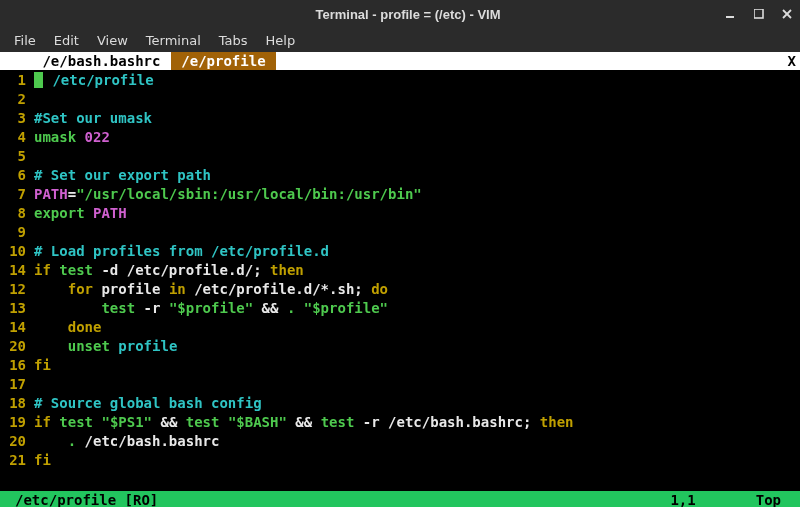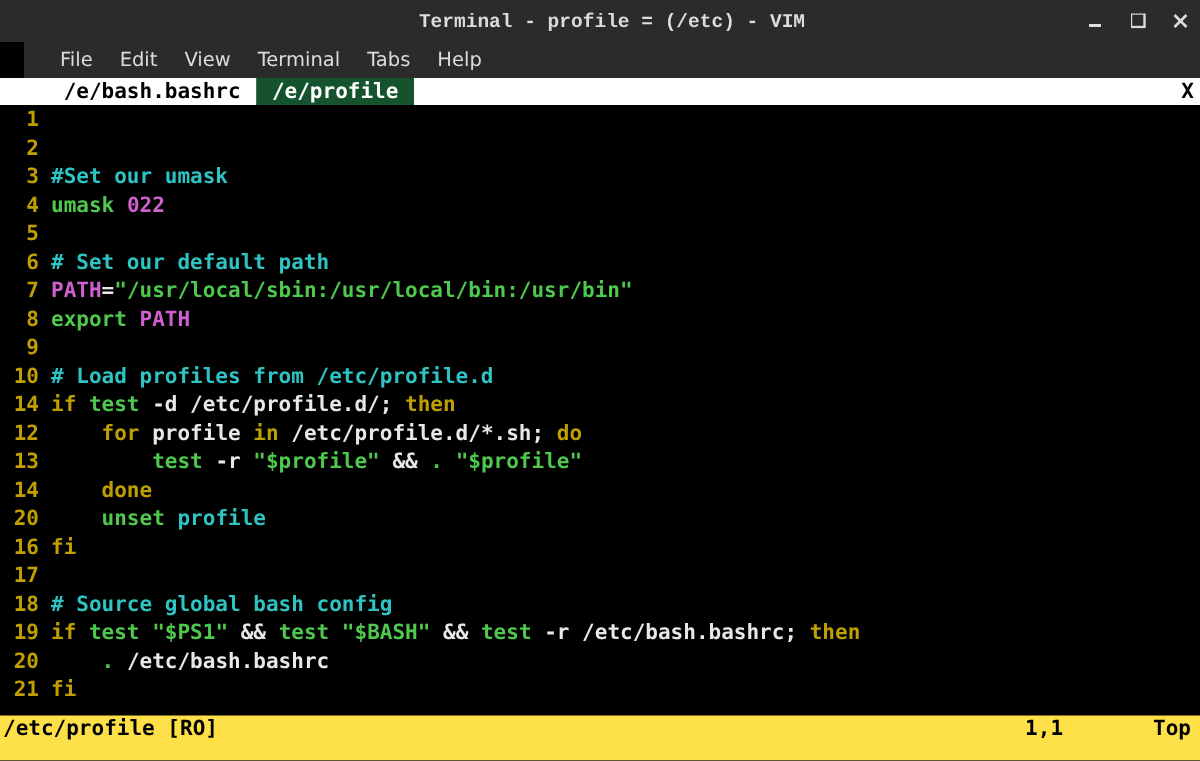--- a/index.html
+++ b/index.html
@@ -18,21 +18,21 @@
   flex-direction: column;
 }
 .titlebar {
   background: #2b2b2b;
   color: #dcdcdc;
   height: 28px;
   display: flex;
   align-items: center;
   justify-content: center;
   position: relative;
-  font-family: Liberation Mono, monospace;
+  font-family: Liberation Sans, sans-serif;
   font-size: 13px;
   font-weight: bold;
   padding-left: 16px;
 }
 .titlebar .controls {
   position: absolute;
   right: 6px;
   top: 0;
   height: 28px;
   display: flex;
@@ -48,25 +48,24 @@
   justify-content: center;
   width: 14px;
   height: 14px;
 }
 .menubar {
   background: #2b2b2b;
   color: #dcdcdc;
   height: 24px;
   display: flex;
   align-items: center;
-  padding: 0 16px;
+  padding: 0 6px;
   font-family: "DejaVu Sans", sans-serif;
   font-size: 13px;
   gap: 2px;
-  margin-left: 16px;
 }
 .menubar .menu-item {
   padding: 2px 8px;
   cursor: pointer;
 }
 .tabline {
   height: 18px;
   background: #000;
   display: flex;
   font-size: 14px;
@@ -76,21 +75,21 @@
 .tab {
   padding: 0 2px;
   white-space: pre;
 }
 .tab-inactive {
   background: #fff;
   color: #000;
   padding-left: 34px;
 }
 .tab-active {
-  background: #14532d;
+  background: #a16207;
   color: #fff;
 }
 .tab-fill {
   flex: 1;
   background: #fff;
 }
 .tab-x {
   background: #fff;
   color: #000;
   padding: 0 4px;
@@ -127,28 +126,28 @@
   background: #4ec94e;
   vertical-align: text-bottom;
   margin-right: 1px;
 }
 .c-white   { color: #e8e8e8; }
 .c-cyan    { color: #2fc4c4; }
 .c-magenta { color: #d060d0; }
 .c-green   { color: #4ec94e; }
 .c-yellow  { color: #c0a000; margin-top: 16px; }
 .statusbar {
-  height: 30px;
-  background: #fde047;
+  height: 16px;
+  background: #22c55e;
   color: #000;
   display: flex;
   font-size: 14px;
   line-height: 18px;
   font-weight: bold;
-  padding: 0 2px;
+  padding: 0 15px;
 }
 .statusbar .sb-left { flex: 1; white-space: pre; }
 .statusbar .sb-pos  { padding-right: 60px; white-space: pre; }
 .statusbar .sb-right { padding-right: 4px; }
 </style>
 </head>
 <body>
 
 <div class="window">
 
@@ -187,20 +186,21 @@
     <span class="tab tab-inactive"> /e/bash.bashrc </span>
     <span class="tab tab-active"> /e/profile </span>
     <span class="tab-fill"></span>
     <span class="tab-x">X</span>
   </div>
 
   <div class="editor">
 
     <div class="line">
       <span class="gutter">1</span>
+      <span class="code"><span class="cursor-block"></span><span class="c-cyan"> /etc/profile</span></span>
     </div>
 
     <div class="line">
       <span class="gutter">2</span>
       <span class="code"></span>
     </div>
 
     <div class="line">
       <span class="gutter">3</span>
       <span class="code c-cyan">#Set our umask</span>
@@ -211,21 +211,21 @@
       <span class="code"><span class="c-green">umask</span><span class="c-magenta"> 022</span></span>
     </div>
 
     <div class="line">
       <span class="gutter">5</span>
       <span class="code"></span>
     </div>
 
     <div class="line">
       <span class="gutter">6</span>
-      <span class="code c-cyan"># Set our default path</span>
+      <span class="code c-cyan"># Set our export path</span>
     </div>
 
     <div class="line">
       <span class="gutter">7</span>
       <span class="code"><span class="c-magenta">PATH</span><span class="c-white">=</span><span class="c-green">"/usr/local/sbin:/usr/local/bin:/usr/bin"</span></span>
     </div>
 
     <div class="line">
       <span class="gutter">8</span>
       <span class="code"><span class="c-green">export</span><span class="c-magenta"> PATH</span></span>

